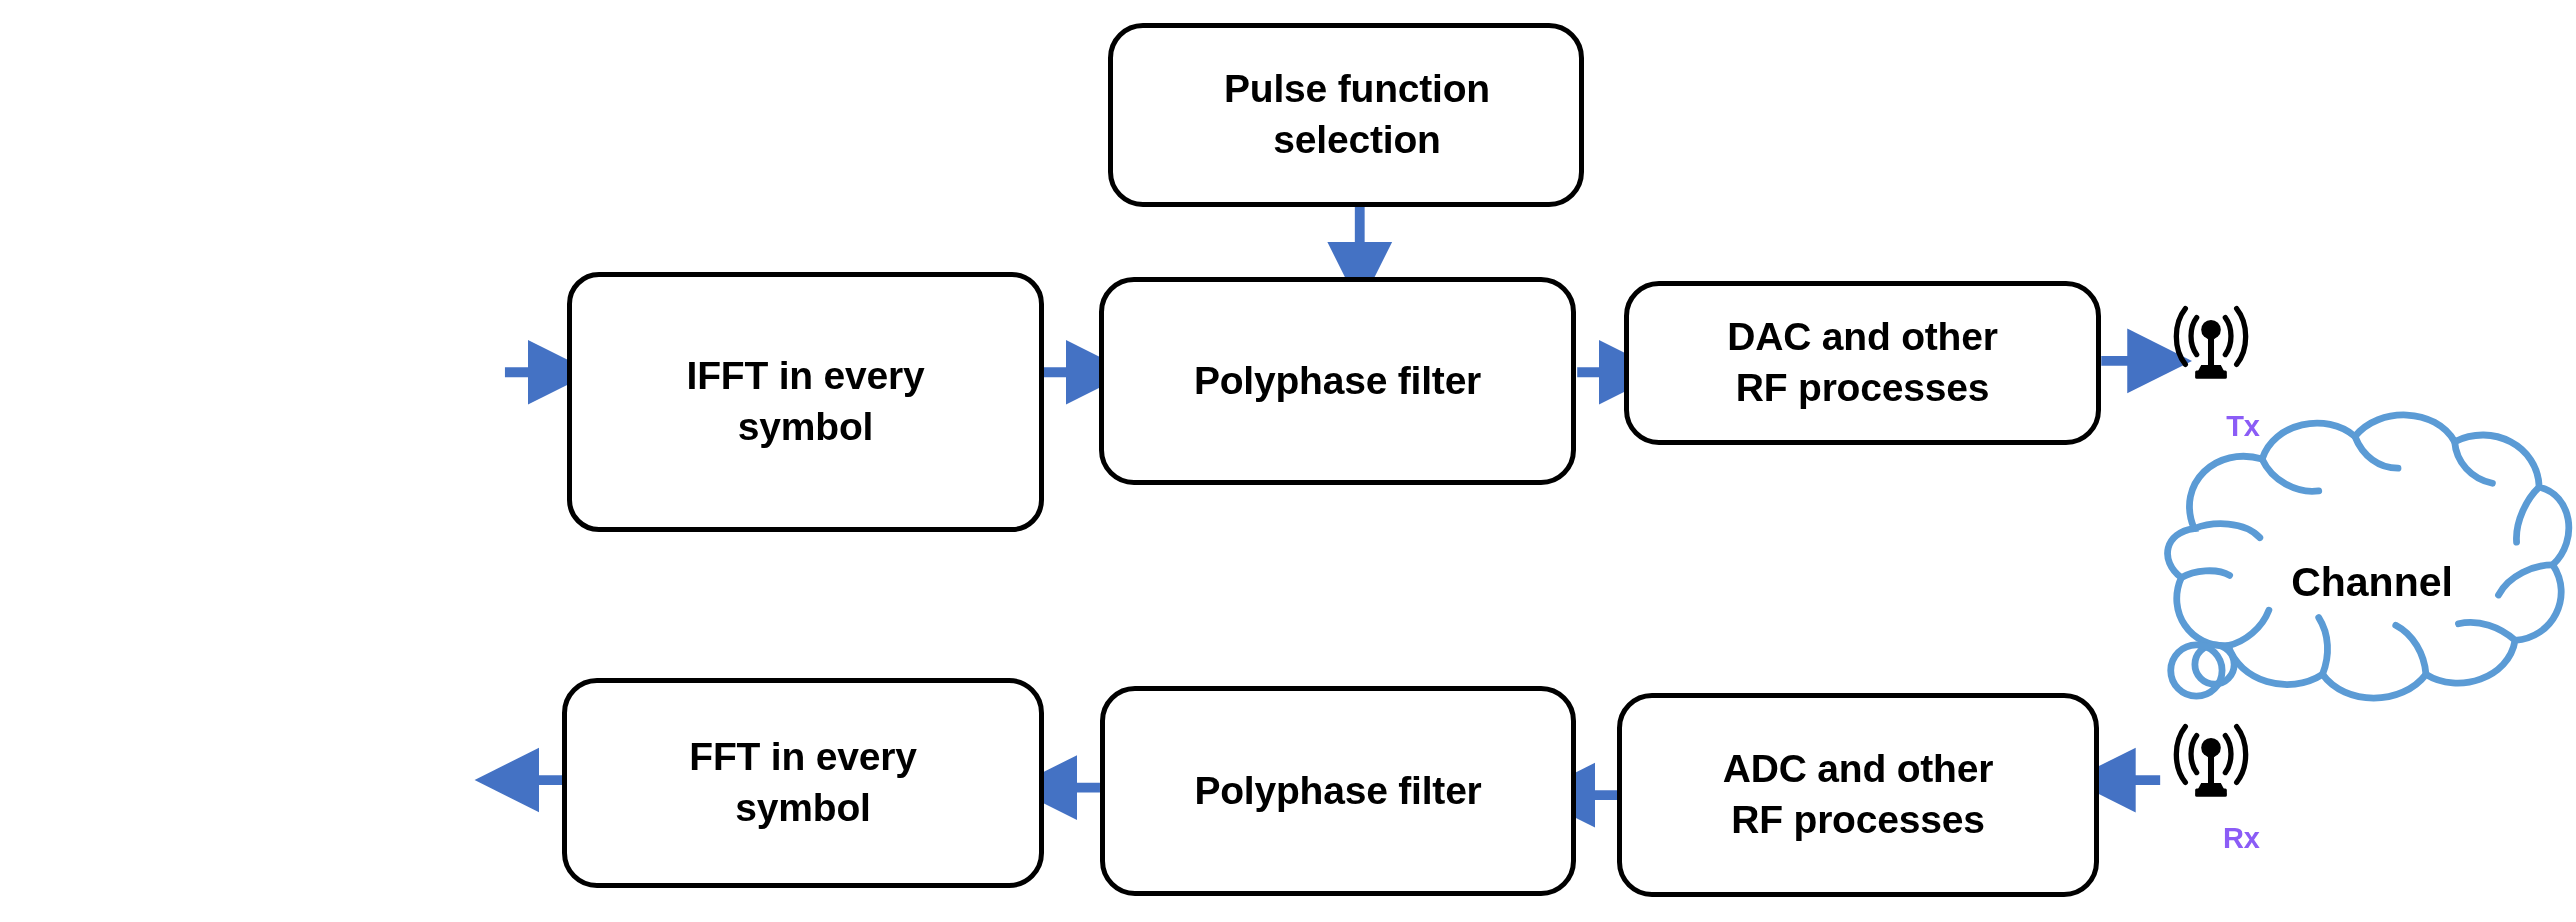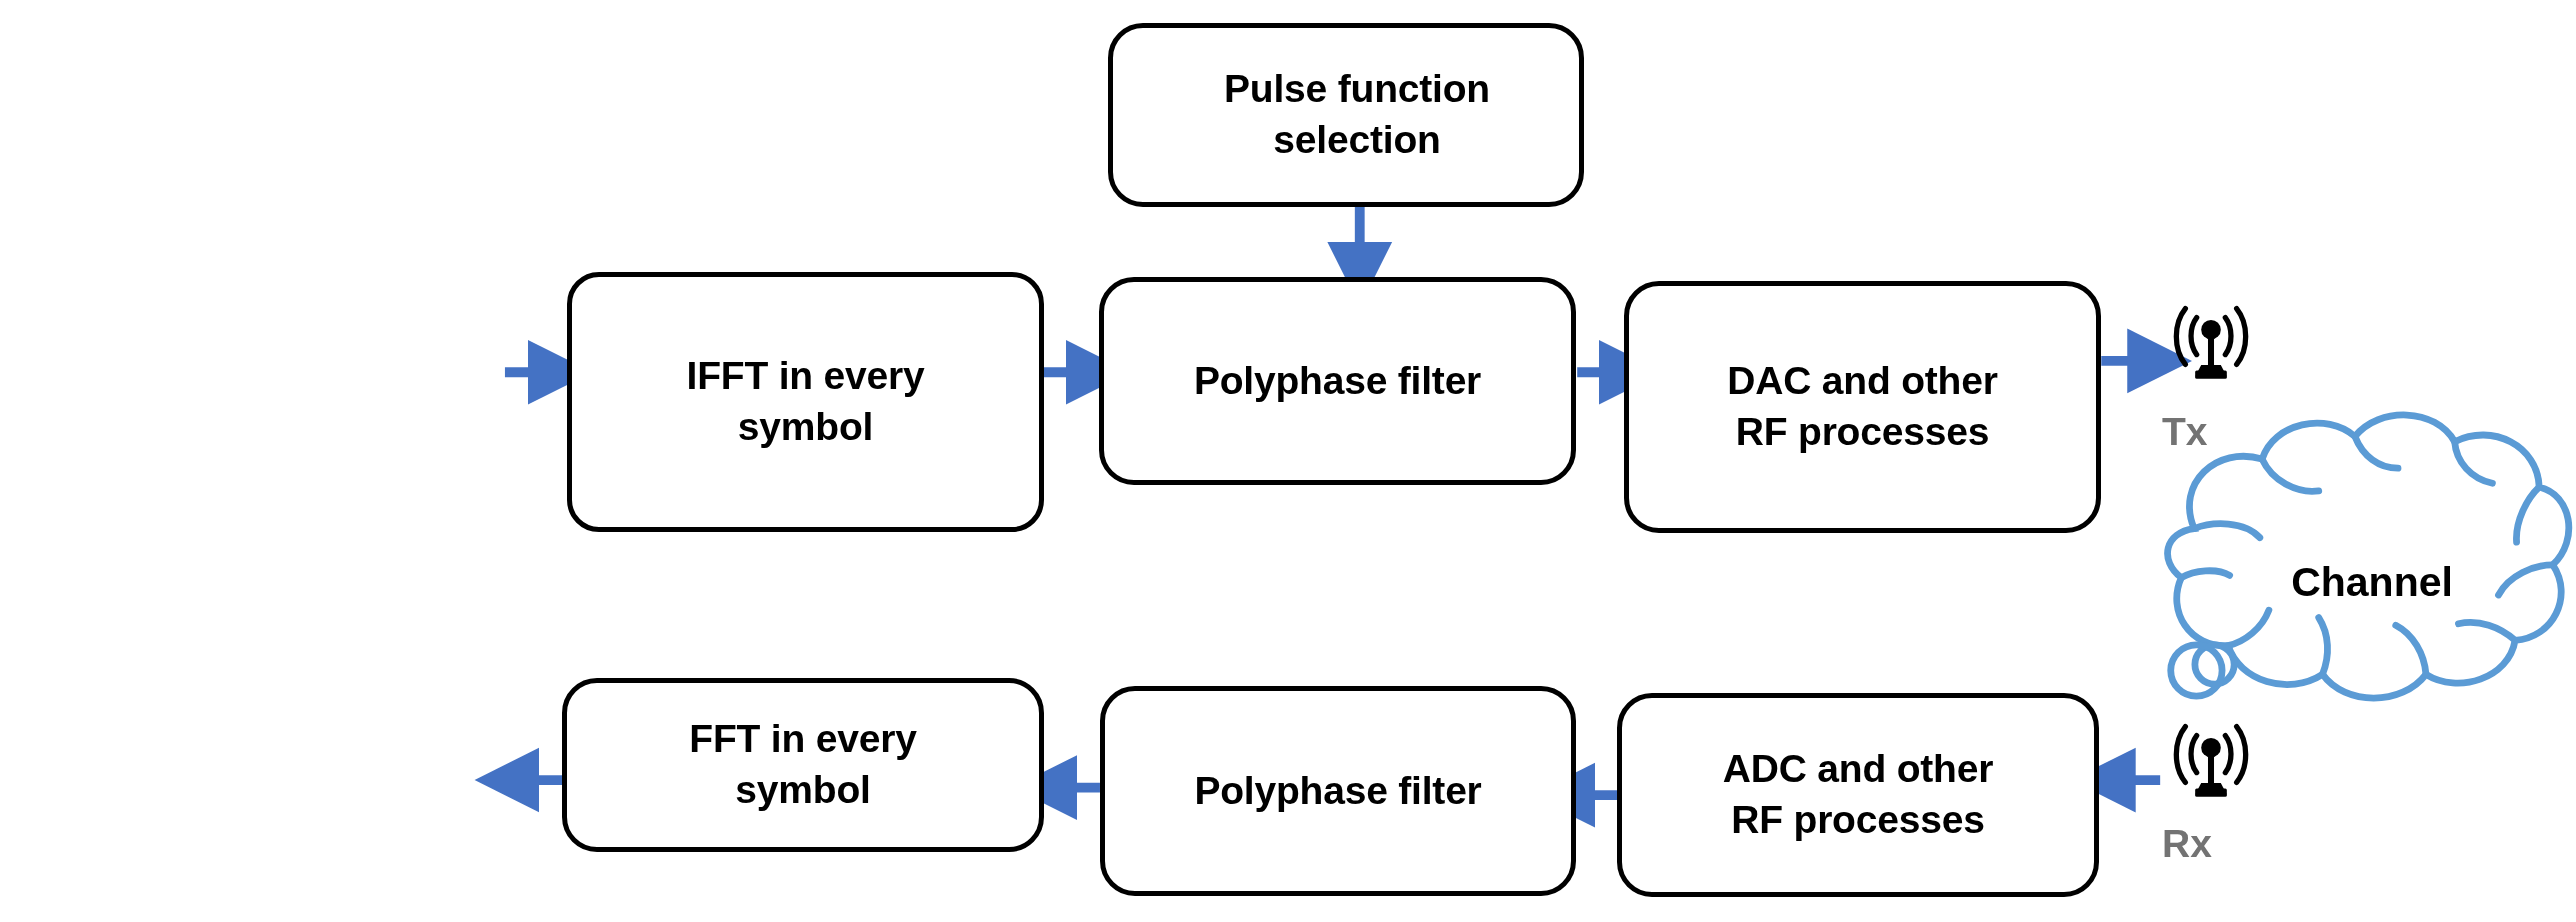--- a/index.html
+++ b/index.html
@@ -37,23 +37,23 @@
     font-size: 39px;
     line-height: 1.30;
     color: #000000;
     white-space: pre-line;
     letter-spacing: -0.2px;
   }
   .antenna-label {
     position: absolute;
     font-family: "Liberation Sans", sans-serif;
     font-weight: bold;
-    font-size: 39px;
-    color: #737373;
-    text-align: left;
+    font-size: 29px;
+    color: #8b5cf6;
+    text-align: right;
   }
   .cloud-label {
     position: absolute;
     font-family: "Liberation Sans", sans-serif;
     font-weight: bold;
     font-size: 41px;
     color: #000000;
     text-align: center;
     width: 302px;
   }
@@ -151,32 +151,32 @@
 
   <div class="node" style="left:567px; top:272px; width:477px; height:260px;border-radius:32px;">
     <span class="node-label">IFFT in every
 symbol</span>
   </div>
 
   <div class="node" style="left:1099px; top:277px; width:477px; height:208px;">
     <span class="node-label">Polyphase filter</span>
   </div>
 
-  <div class="node" style="left:1624px; top:281px; width:477px; height:252px;">
+  <div class="node" style="left:1624px; top:281px; width:477px; height:164px;">
     <span class="node-label">DAC and other
 RF processes</span>
   </div>
 
   <div class="node" style="left:1108px; top:23px; width:476px; height:184px;padding-left:22px;">
     <span class="node-label">Pulse function
 selection</span>
   </div>
 
 
-  <div class="node" style="left:562px; top:678px; width:482px; height:174px;">
+  <div class="node" style="left:562px; top:678px; width:482px; height:210px;">
     <span class="node-label">FFT in every
 symbol</span>
   </div>
 
   <div class="node" style="left:1100px; top:686px; width:476px; height:210px;">
     <span class="node-label">Polyphase filter</span>
   </div>
 
   <div class="node" style="left:1617px; top:693px; width:482px; height:204px;">
     <span class="node-label">ADC and other

